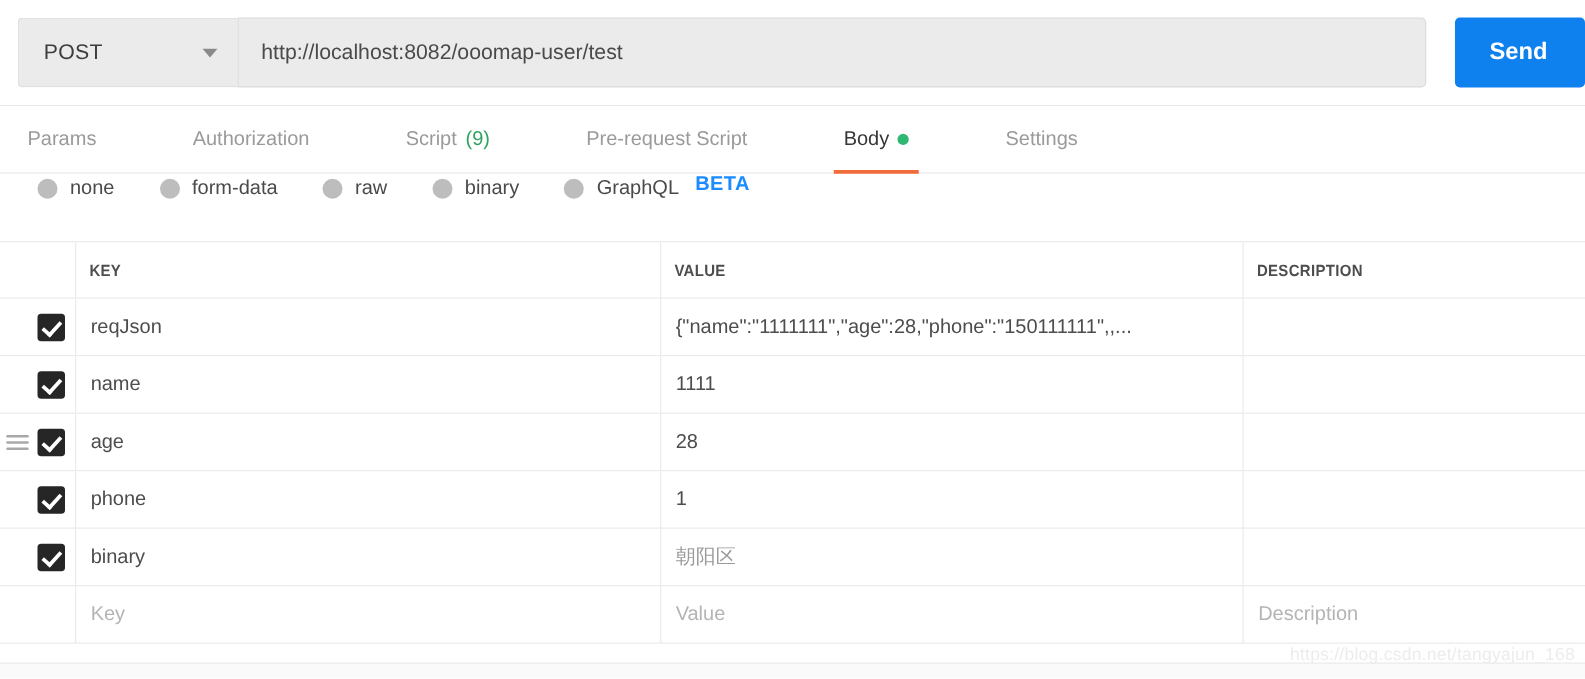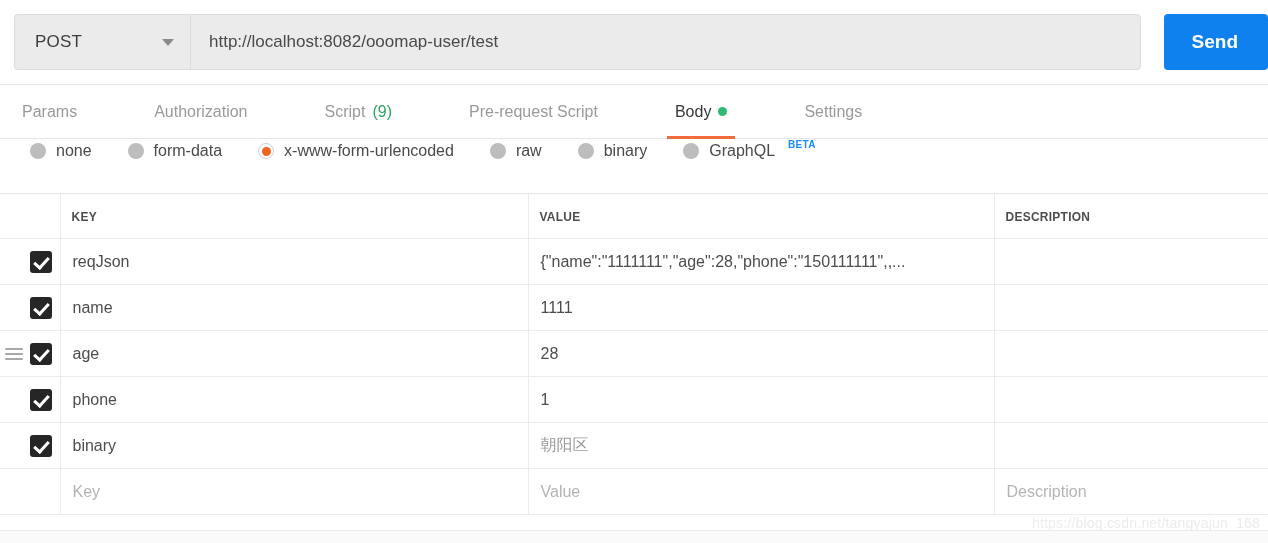--- a/index.html
+++ b/index.html
@@ -161,21 +161,21 @@
     margin: -4.5px 0 0 -4.5px;
     border-radius: 50%;
     background: #f06423;
   }
   .radio-label {
     font-size: 16px;
     color: #4a4a4a;
     line-height: 24px;
   }
   .beta-badge {
-    font-size: 10px;
+    font-size: 16px;
     font-weight: bold;
     color: #1a8cff;
     vertical-align: super;
     margin-left: 3px;
     letter-spacing: .3px;
   }
 
   
   .kv-table {
     width: 100%;
@@ -326,24 +326,20 @@
 </div>
 
 <div class="radio-row">
   <label class="radio-opt">
     <span class="radio-mark"></span>
     <span class="radio-label">none</span>
   </label>
   <label class="radio-opt">
     <span class="radio-mark"></span>
     <span class="radio-label">form-data</span>
-  </label>
-  <label class="radio-opt selected">
-    <span class="radio-mark"></span>
-    <span class="radio-label">x-www-form-urlencoded</span>
   </label>
   <label class="radio-opt">
     <span class="radio-mark"></span>
     <span class="radio-label">raw</span>
   </label>
   <label class="radio-opt">
     <span class="radio-mark"></span>
     <span class="radio-label">binary</span>
   </label>
   <label class="radio-opt">

